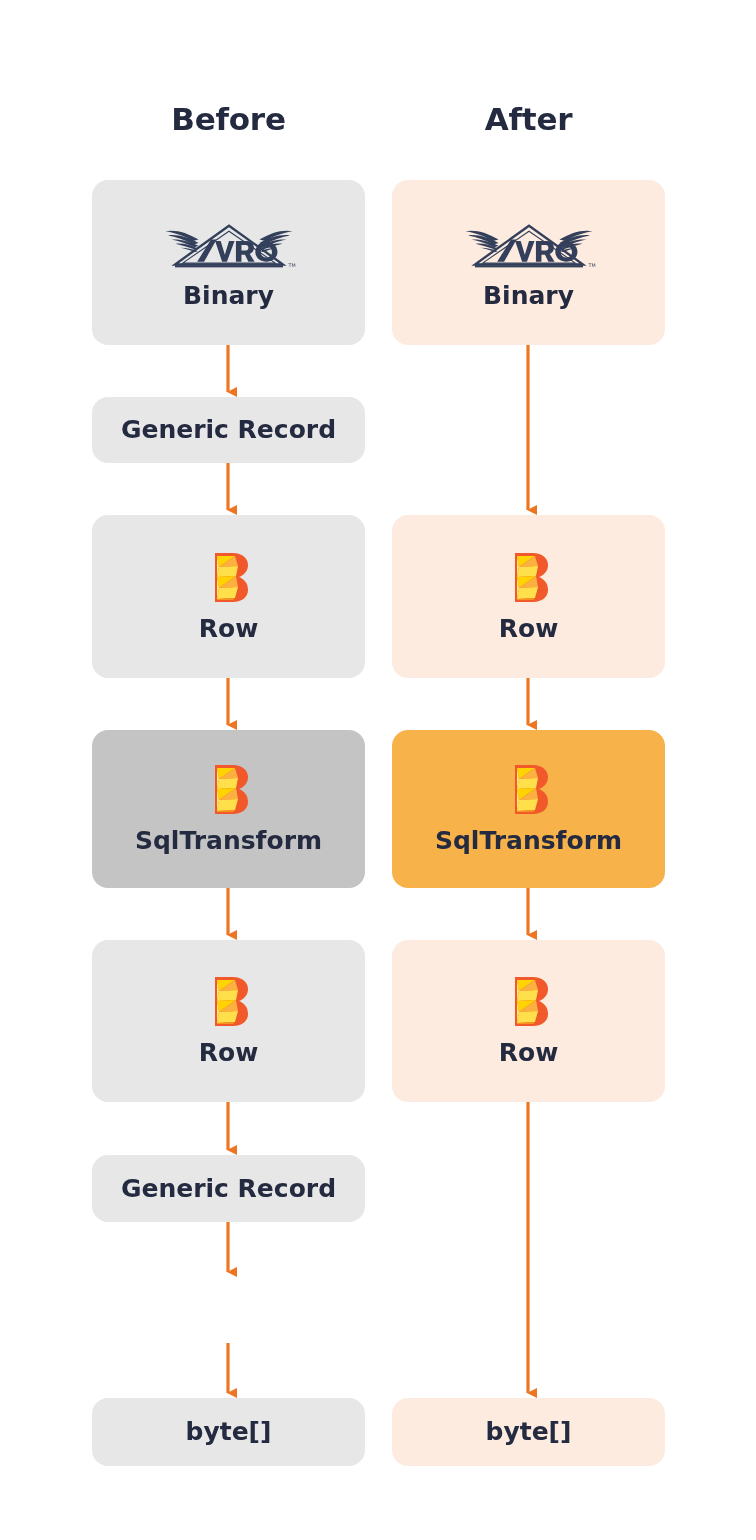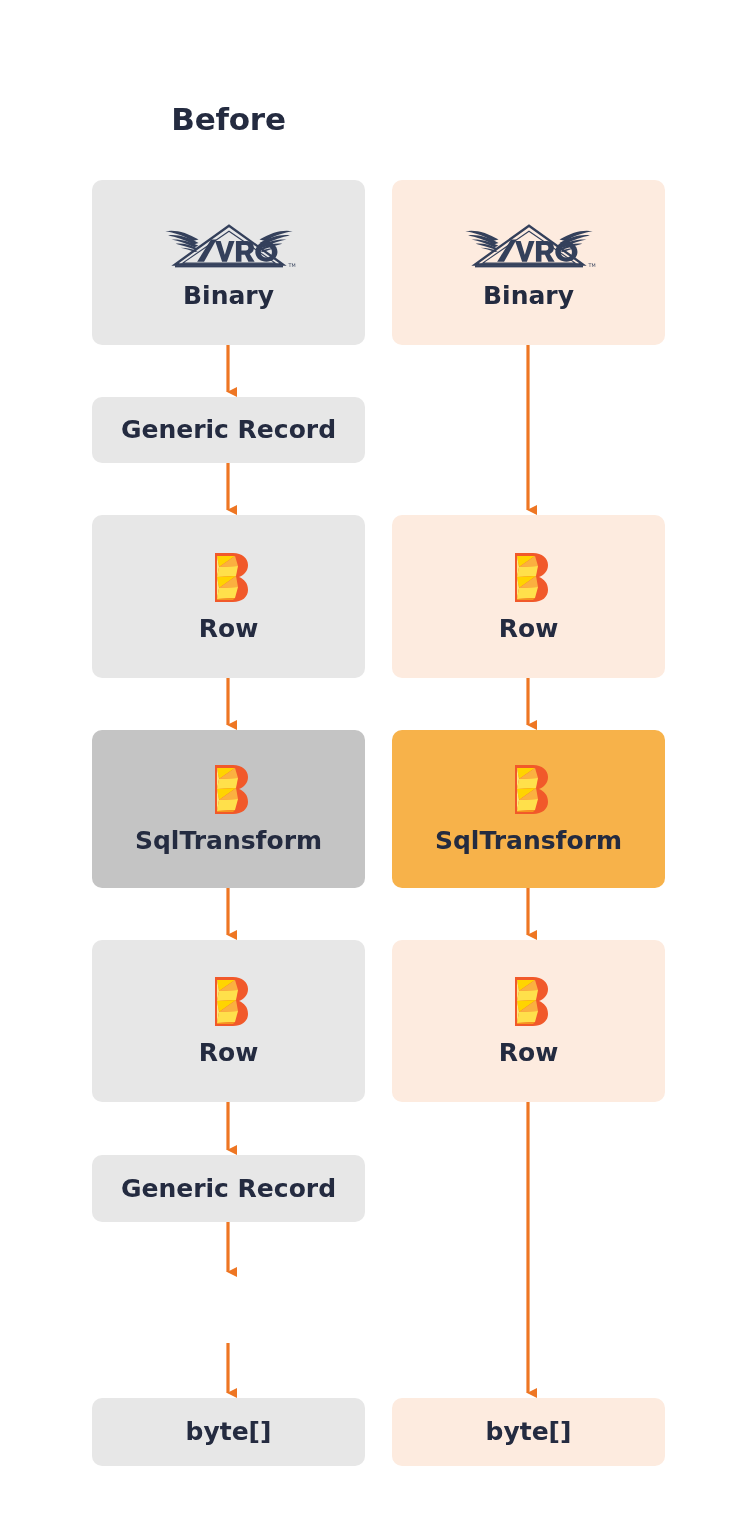--- a/index.html
+++ b/index.html
@@ -40,21 +40,21 @@
     position: absolute;
     left: 0; top: 0;
     width: 756px;
     height: 1540px;
     pointer-events: none;
   }
 
   
   .node {
     position: absolute;
-    border-radius: 10px;
+    border-radius: 16px;
     box-sizing: border-box;
     display: flex;
     flex-direction: column;
     align-items: center;
     justify-content: center;
   }
   .node .label {
     font-size: 25px;
     font-weight: 600;
     color: #242B40;
@@ -74,20 +74,21 @@
   .logo { display: block; }
   .logo-avro { width: 140px; height: 54px; }
   .logo-beam { width: 40px; height: 52px; }
 </style>
 </head>
 <body>
 
 <div id="canvas">
 
   <div id="title-before" class="col-title">Before</div>
+  <div id="title-after" class="col-title">After</div>
 
   <svg class="arrow-layer" viewBox="0 0 756 1540" width="756" height="1540">
     <defs>
       <marker id="ah" markerWidth="12" markerHeight="12" refX="5" refY="9" orient="auto" markerUnits="userSpaceOnUse">
         <path d="M0,0 L10,0 L5,10 Z" fill="#EE7623"></path>
       </marker>
     </defs>
 
     <g stroke="#EE7623" stroke-width="3.2" fill="none">
 

